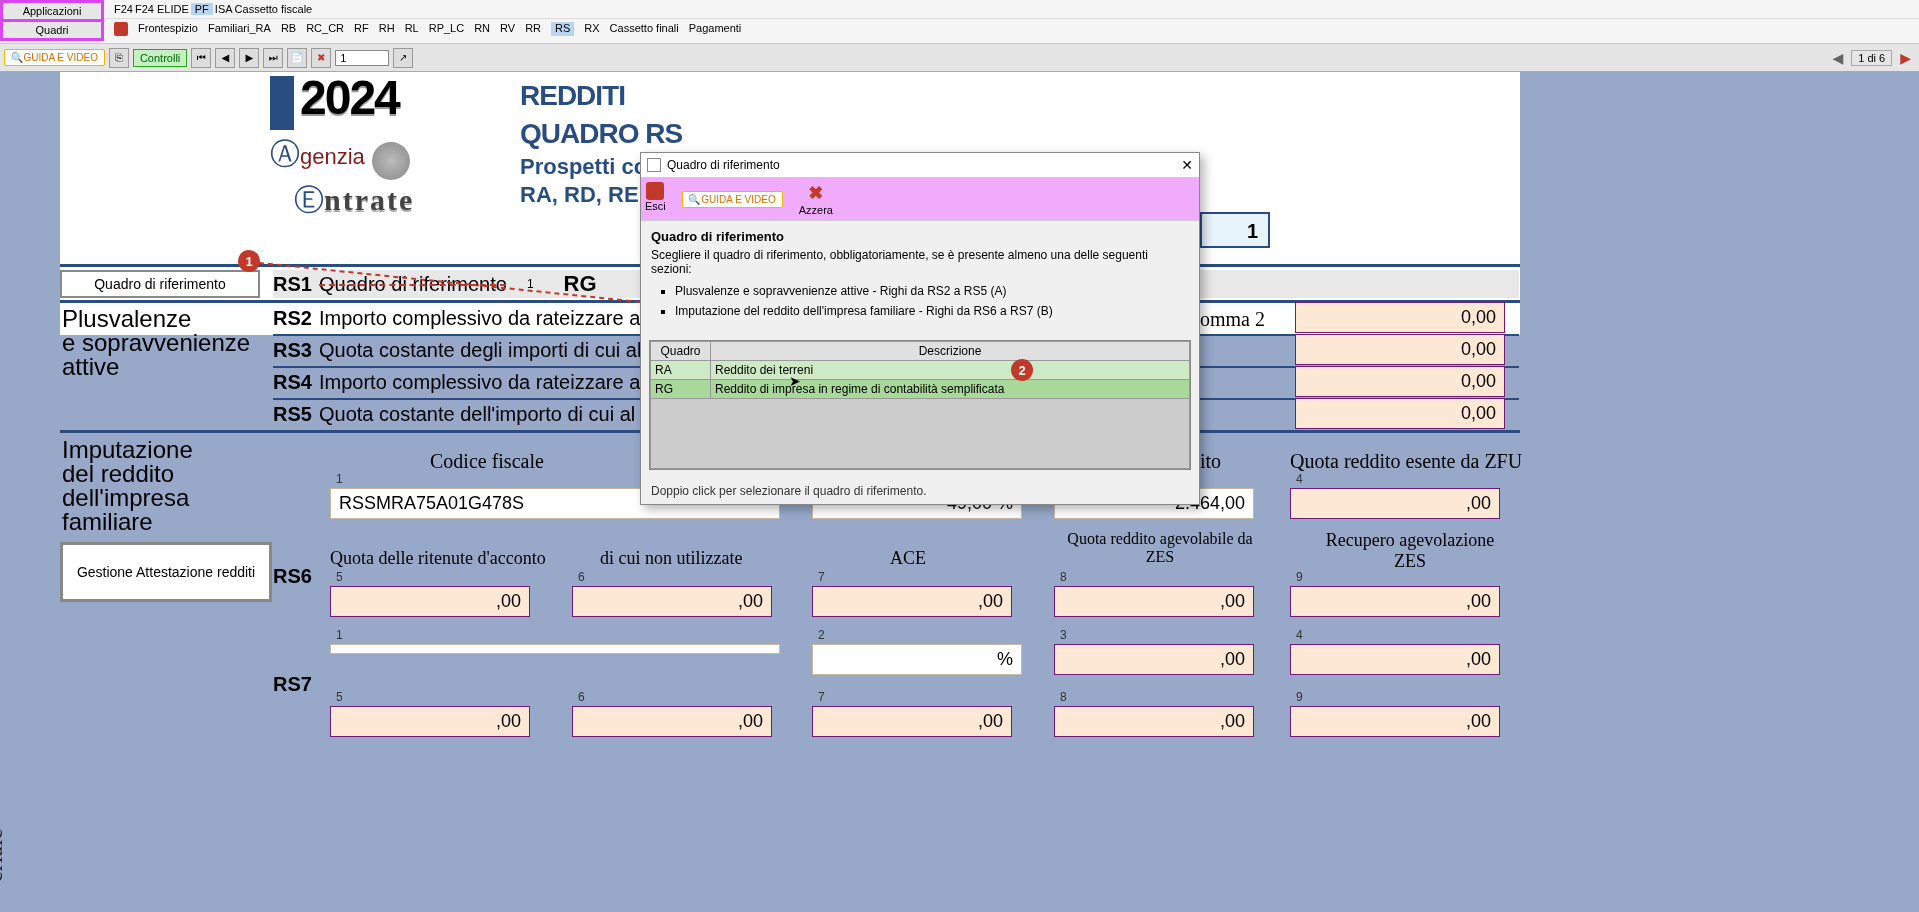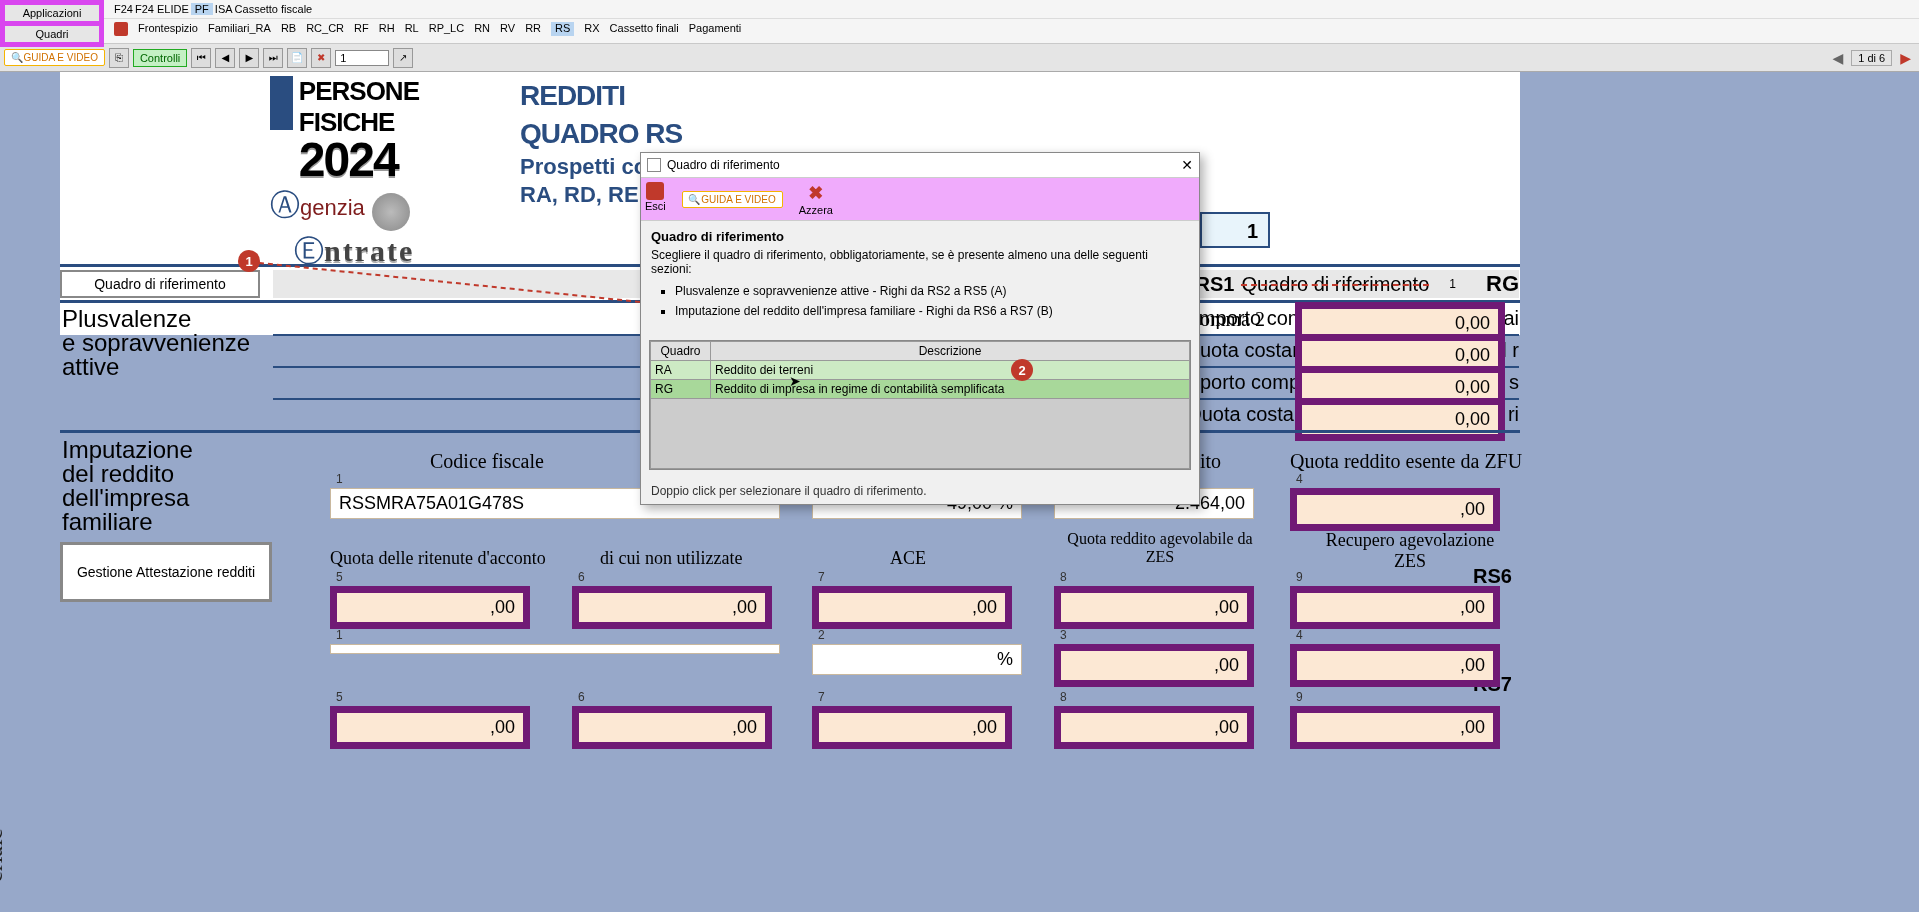--- a/index.html
+++ b/index.html
@@ -1,21 +1,21 @@
 <!DOCTYPE html>
 <html><head>
 <meta charset="utf-8">
 <style>
 * { box-sizing: border-box; margin: 0; padding: 0; font-family: "Segoe UI", Tahoma, sans-serif; }
 body { background: #fff; font-size: 12px; overflow: hidden; width: 1919px; height: 912px; position: relative; }
 
 
 .appbar { display: flex; align-items: flex-start; border-bottom: 1px solid #c9c9c9; height: 44px; background: #f5f5f5; }
 .appbar .leftbox { width: 104px; display: flex; flex-direction: column; }
-.appbar .btn { border: 5px solid #d946ef; background: #e6e6e6; padding: 2px 8px; font-size: 11px; text-align: center; cursor: pointer; }
+.appbar .btn { border: 3px solid #d946ef; background: #e6e6e6; padding: 2px 8px; font-size: 11px; text-align: center; cursor: pointer; }
 .appbar .btn:first-child { border-bottom: none; }
 .tabs-row { display: flex; gap: 2px; padding: 3px 10px; font-size: 11px; }
 .tabs-row span { cursor: pointer; }
 .tabs-row .active { background: #b8d4f0; padding: 0 4px; }
 .menu-row { display: flex; gap: 10px; padding: 3px 10px; font-size: 11px; border-top: 1px solid #dcdcdc; }
 .menu-row span { cursor: pointer; }
 .menu-row .active { background: #b8d4f0; padding: 0 4px; }
 .pdf-icon { width: 14px; height: 14px; background: #c0392b; display: inline-block; border-radius: 2px; }
 
 
@@ -42,27 +42,27 @@
 .blue-head { position: absolute; left: 460px; top: 8px; color: #2a4d80; font-family: Arial; font-weight: 800; }
 .blue-head .l1 { font-size: 28px; letter-spacing: -1px; }
 .blue-head .l2 { font-size: 28px; letter-spacing: -1px; margin-top: 6px; }
 .blue-head .l3 { font-size: 22px; margin-top: 4px; }
 .blue-head .l4 { font-size: 22px; margin-top: 2px; }
 .mod-box { position: absolute; right: 250px; top: 140px; width: 70px; height: 36px; border: 2px solid #2a4d80; background: #e8f4fb; text-align: right; padding: 6px 10px; font-size: 20px; font-weight: bold; }
 
 
 .hr-dark { position: absolute; left: 60px; height: 3px; background: #2a4d80; width: 1460px; }
 .row-label-btn { position: absolute; left: 60px; width: 200px; height: 28px; border: 2px solid #888; background: #fff; font-size: 14px; text-align: center; line-height: 24px; cursor: pointer; }
-.rs-row { position: absolute; left: 273px; height: 28px; width: 1246px; display: flex; align-items: center; font-family: Georgia, serif; justify-content: flex-end; }
+.rs-row { position: absolute; left: 273px; height: 28px; width: 1246px; display: flex; align-items: center; font-family: Georgia, serif; }
 .rs-code { width: 46px; font-weight: bold; font-size: 20px; }
 .rs-text { font-size: 20px; }
 .sec-title { position: absolute; left: 62px; font-family: Arial; font-size: 24px; line-height: 1; }
 
 
-.cell { position: absolute; background: #fce8d4; border: 7px solid #701a75; text-align: right; padding: 4px 8px; font-size: 18px; font-family: Arial; }
+.cell { position: absolute; background: #fce8d4; border: 1px solid #701a75; text-align: right; padding: 4px 8px; font-size: 18px; font-family: Arial; }
 .cell-white { position: absolute; background: #fff; border: 1px solid #c9b89e; text-align: left; padding: 4px 8px; font-size: 18px; font-family: Arial; }
 .small-num { position: absolute; font-size: 12px; color: #333; }
 .col-head { position: absolute; font-family: Georgia, serif; font-size: 20px; text-align: center; }
 
 .gest-btn { position: absolute; left: 60px; width: 212px; height: 60px; border: 3px solid #888; background: #fff; font-size: 14px; display: flex; align-items: center; justify-content: center; cursor: pointer; }
 
 
 .anno { position: absolute; width: 22px; height: 22px; background: #c0392b; color: #fff; border-radius: 50%; font-weight: bold; font-size: 13px; display: flex; align-items: center; justify-content: center; z-index: 50; }
 .arrow-line { position: absolute; z-index: 40; pointer-events: none; }
 
@@ -149,21 +149,20 @@
   <span class="nav-arrow right">▶</span>
 </div>
 
 <div class="form-body">
 
   <div class="white-header">
     <div class="logo-block">
       <div style="display:flex;align-items:flex-start">
         <div style="width:24px;height:54px;background:#2a4d80;margin-right:6px"></div>
         <div>
-          <div class="title1">PERSONE FISICHE</div>
           <div class="title2">2024</div>
         </div>
       </div>
       <div style="margin-top:4px">
         <span style="color:#2a4d80;font-size:30px">Ⓐ</span><span class="agenzia">genzia</span>
         <span class="emblem"></span>
       </div>
       <div style="margin-left:24px">
         <span style="color:#2a4d80;font-size:30px">Ⓔ</span><span class="entrate">ntrate</span>
       </div>

